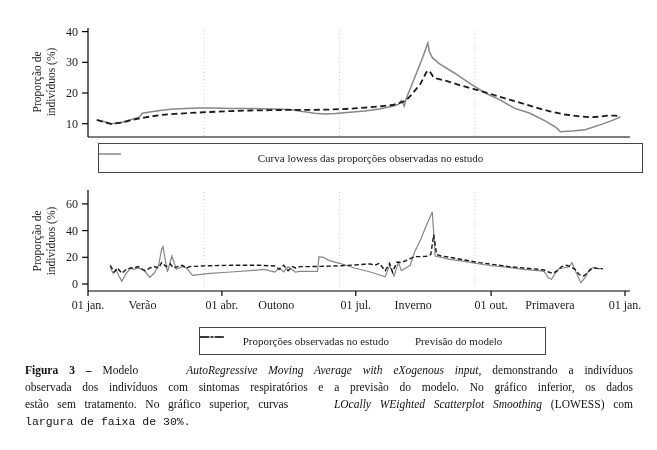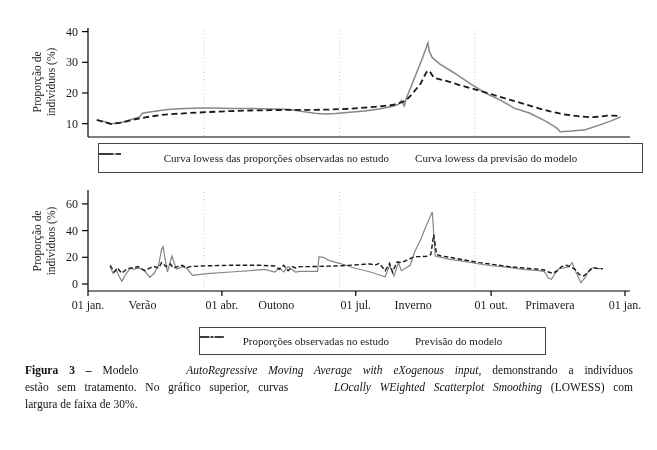--- a/index.html
+++ b/index.html
@@ -11,21 +11,21 @@
   .axis{stroke:#000;stroke-width:1.2;fill:none;}
   .tick{font-family:"Liberation Serif",serif;font-size:12px;fill:#1a1a1a;}
   .ylab{font-family:"Liberation Serif",serif;font-size:11.5px;fill:#1a1a1a;}
   .legend{position:absolute;border:1px solid #444;background:#fff;display:flex;align-items:center;justify-content:center;gap:26px;font-size:11px;color:#1a1a1a;}
   #legend-top{left:98px;top:143px;width:543px;height:28px;}
   #legend-bottom{left:199px;top:327px;width:345px;height:26px;}
   .legend-entry{display:flex;gap:7px;white-space:nowrap;}
   .sample{display:inline-block;}
   .caption{position:absolute;left:25px;top:362px;width:608px;font-size:11.5px;line-height:17px;color:#111;}
   .cap-line{text-align:justify;text-align-last:justify;}
-  .cap-line.last{text-align:right;text-align-last:left;}
+  .cap-line.last{text-align:right;text-align-last:left;font-family:Liberation Mono, monospace;}
   .b{font-weight:700;margin-top:40px;}
   .i{font-style:italic;margin-left:37px;}
 </style>
 </head>
 <body>
 
 <div id="page">
 
   <svg id="top-chart" width="657" height="143">
       <line x1="204.22739726027396" x2="204.22739726027396" y1="30" y2="137" class="grid"></line>
@@ -46,26 +46,20 @@
       <polyline points="96.8,119.7 105.7,121.9 111.5,123.7 120.4,122.8 130.7,119.7 139.5,116.9 142.4,113.3 149.8,112.0 160.1,110.5 170.4,109.3 185.1,108.4 199.8,108.0 214.5,108.0 230.7,108.4 245.4,108.4 260.1,108.7 274.8,109.0 289.6,109.6 304.3,111.7 314.6,113.3 324.9,113.9 335.2,113.6 349.9,112.3 364.6,111.1 379.3,109.0 392.5,106.2 398.4,104.4 401.4,100.7 404.3,105.9 405.8,99.8 414.6,77.7 422.0,59.2 427.9,43.0 429.3,51.6 432.3,57.7 439.6,63.8 454.3,73.0 470.5,83.8 485.2,93.0 499.9,99.8 514.7,108.4 529.4,113.0 545.6,121.2 555.9,127.4 560.3,131.7 572.0,131.1 585.3,129.8 600.0,124.9 611.8,120.6 620.6,116.9" fill="none" stroke="#878787" stroke-width="1.5"></polyline>
       <polyline points="96.8,120.0 105.7,122.5 111.5,124.0 121.8,122.5 132.1,120.0 145.4,117.3 160.1,115.1 174.8,113.9 189.5,113.0 210.1,112.0 230.7,111.1 249.8,110.5 270.4,110.2 289.6,109.9 310.2,109.9 329.3,109.6 349.9,108.7 364.6,107.7 379.3,106.5 392.5,105.0 399.9,102.8 405.8,100.7 411.7,94.5 420.5,83.8 426.4,72.1 429.3,70.6 433.7,77.7 445.5,80.7 460.2,85.3 474.9,89.3 489.6,93.6 504.4,98.2 520.5,102.8 535.3,107.4 550.0,111.4 564.7,114.5 579.4,116.3 591.2,117.3 600.0,116.6 607.3,115.7 614.7,115.7 620.6,116.3" fill="none" stroke="#1a1a1a" stroke-width="1.8" stroke-dasharray="6,3.5"></polyline>
     </svg>
 
   <div id="legend-top" class="legend">
     <div class="legend-entry">
       <svg class="sample" width="22" height="4">
           <line x1="0" y1="2" x2="22" y2="2" stroke="#878787" stroke-width="1.5"></line>
         </svg>
       <span>Curva lowess das proporções observadas no estudo</span>
-    </div>
-    <div class="legend-entry">
-      <svg class="sample" width="22" height="4">
-          <line x1="0" y1="2" x2="22" y2="2" stroke="#1a1a1a" stroke-width="1.5" stroke-dasharray="14,3"></line>
-        </svg>
-      <span>Curva lowess da previsão do modelo</span>
     </div>
   </div>
 
   <svg id="bottom-chart" width="657" height="142">
       <line x1="204.22739726027396" x2="204.22739726027396" y1="14" y2="113" class="grid"></line>
       <line x1="339.58082191780824" x2="339.58082191780824" y1="14" y2="113" class="grid"></line>
       <line x1="474.9342465753425" x2="474.9342465753425" y1="14" y2="113" class="grid"></line>
       <line x1="88" y1="12" x2="88" y2="113" class="axis"></line>
       <line x1="88" y1="113" x2="630" y2="113" class="axis"></line>
       <line x1="82" x2="88" y1="106" y2="106" class="axis"></line>
@@ -106,17 +100,18 @@
     <div class="legend-entry">
       <svg class="sample" width="24" height="4">
           <line x1="0" y1="2" x2="24" y2="2" stroke="#1a1a1a" stroke-width="1.5" stroke-dasharray="9,2,2,2"></line>
         </svg>
       <span>Previsão do modelo</span>
     </div>
   </div>
 
   <div class="caption">
     <div class="cap-line"><span class="b">Figura 3 –</span><span> Modelo </span><span class="i">AutoRegressive Moving Average with eXogenous input</span><span>, demonstrando a indivíduos</span></div>
+    <div class="cap-line"><span>observada dos indivíduos com sintomas respiratórios e a previsão do modelo. No gráfico inferior, os dados</span></div>
     <div class="cap-line"><span>estão sem tratamento. No gráfico superior, curvas </span><span class="i">LOcally WEighted Scatterplot Smoothing</span><span> (LOWESS) com</span></div>
     <div class="cap-line last"><span>largura de faixa de 30%.</span></div>
   </div>
 
 </div>
 
 </body></html>

